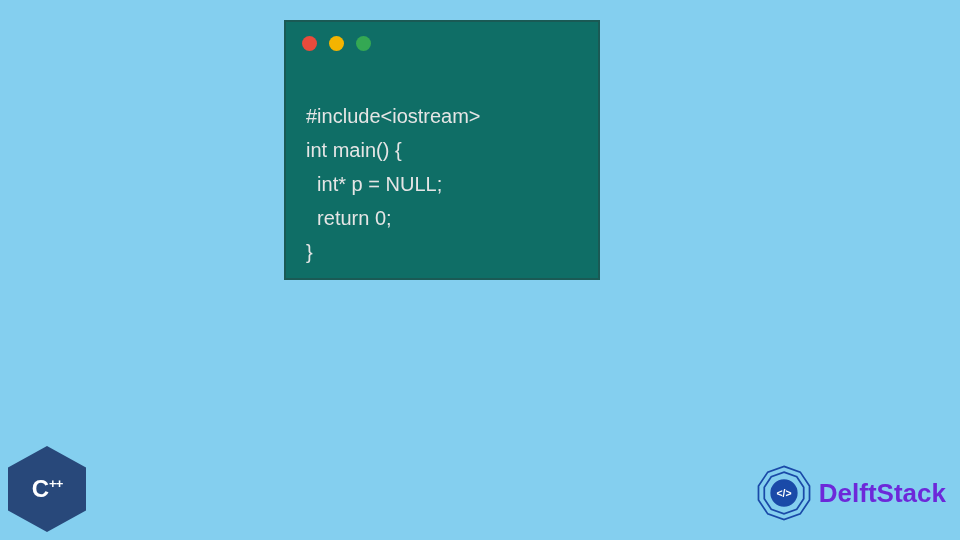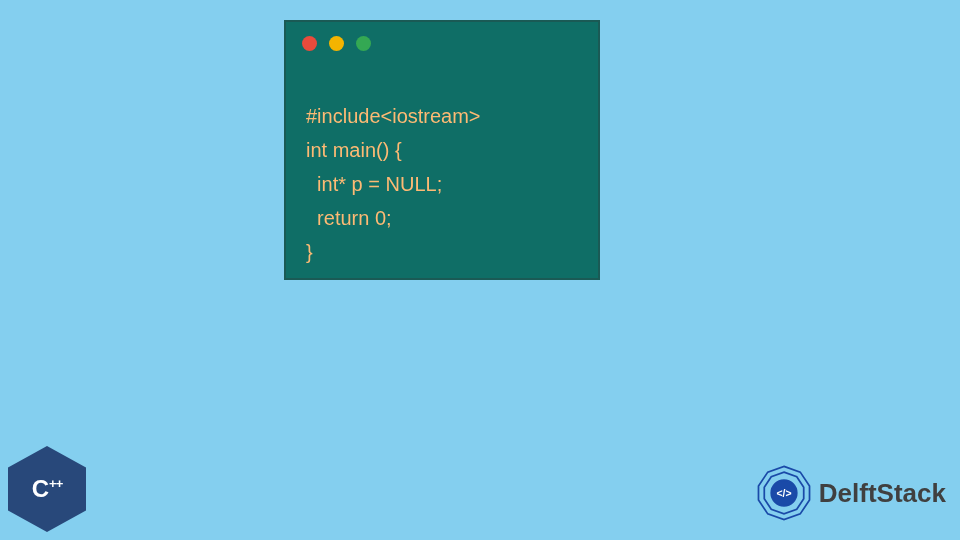--- a/index.html
+++ b/index.html
@@ -28,21 +28,21 @@
   .light {
     width: 15px;
     height: 15px;
     border-radius: 50%;
   }
   .red { background: #e94b3c; }
   .yellow { background: #f4b400; }
   .green { background: #34a853; }
   .code-block {
     padding: 8px 28px 0 20px;
-    color: #fdba74;
+    color: #e5e5e5;
     font-size: 20px;
     line-height: 1.7;
     font-family: Arial, sans-serif;
     white-space: pre;
   }
   .cpp-badge {
     position: absolute;
     left: 8px;
     bottom: 8px;
     width: 78px;
@@ -76,21 +76,21 @@
     align-items: center;
     gap: 6px;
   }
   .brand-logo {
     width: 58px;
     height: 58px;
     position: relative;
   }
   .brand-logo svg { width: 100%; height: 100%; }
   .brand-text {
-    color: #404040;
+    color: #6d28d9;
     font-size: 26px;
     font-weight: 600;
     font-family: Arial, sans-serif;
   }
 </style>
 </head>
 <body>
 
 <div class="code-window">
   <div class="traffic-lights">

